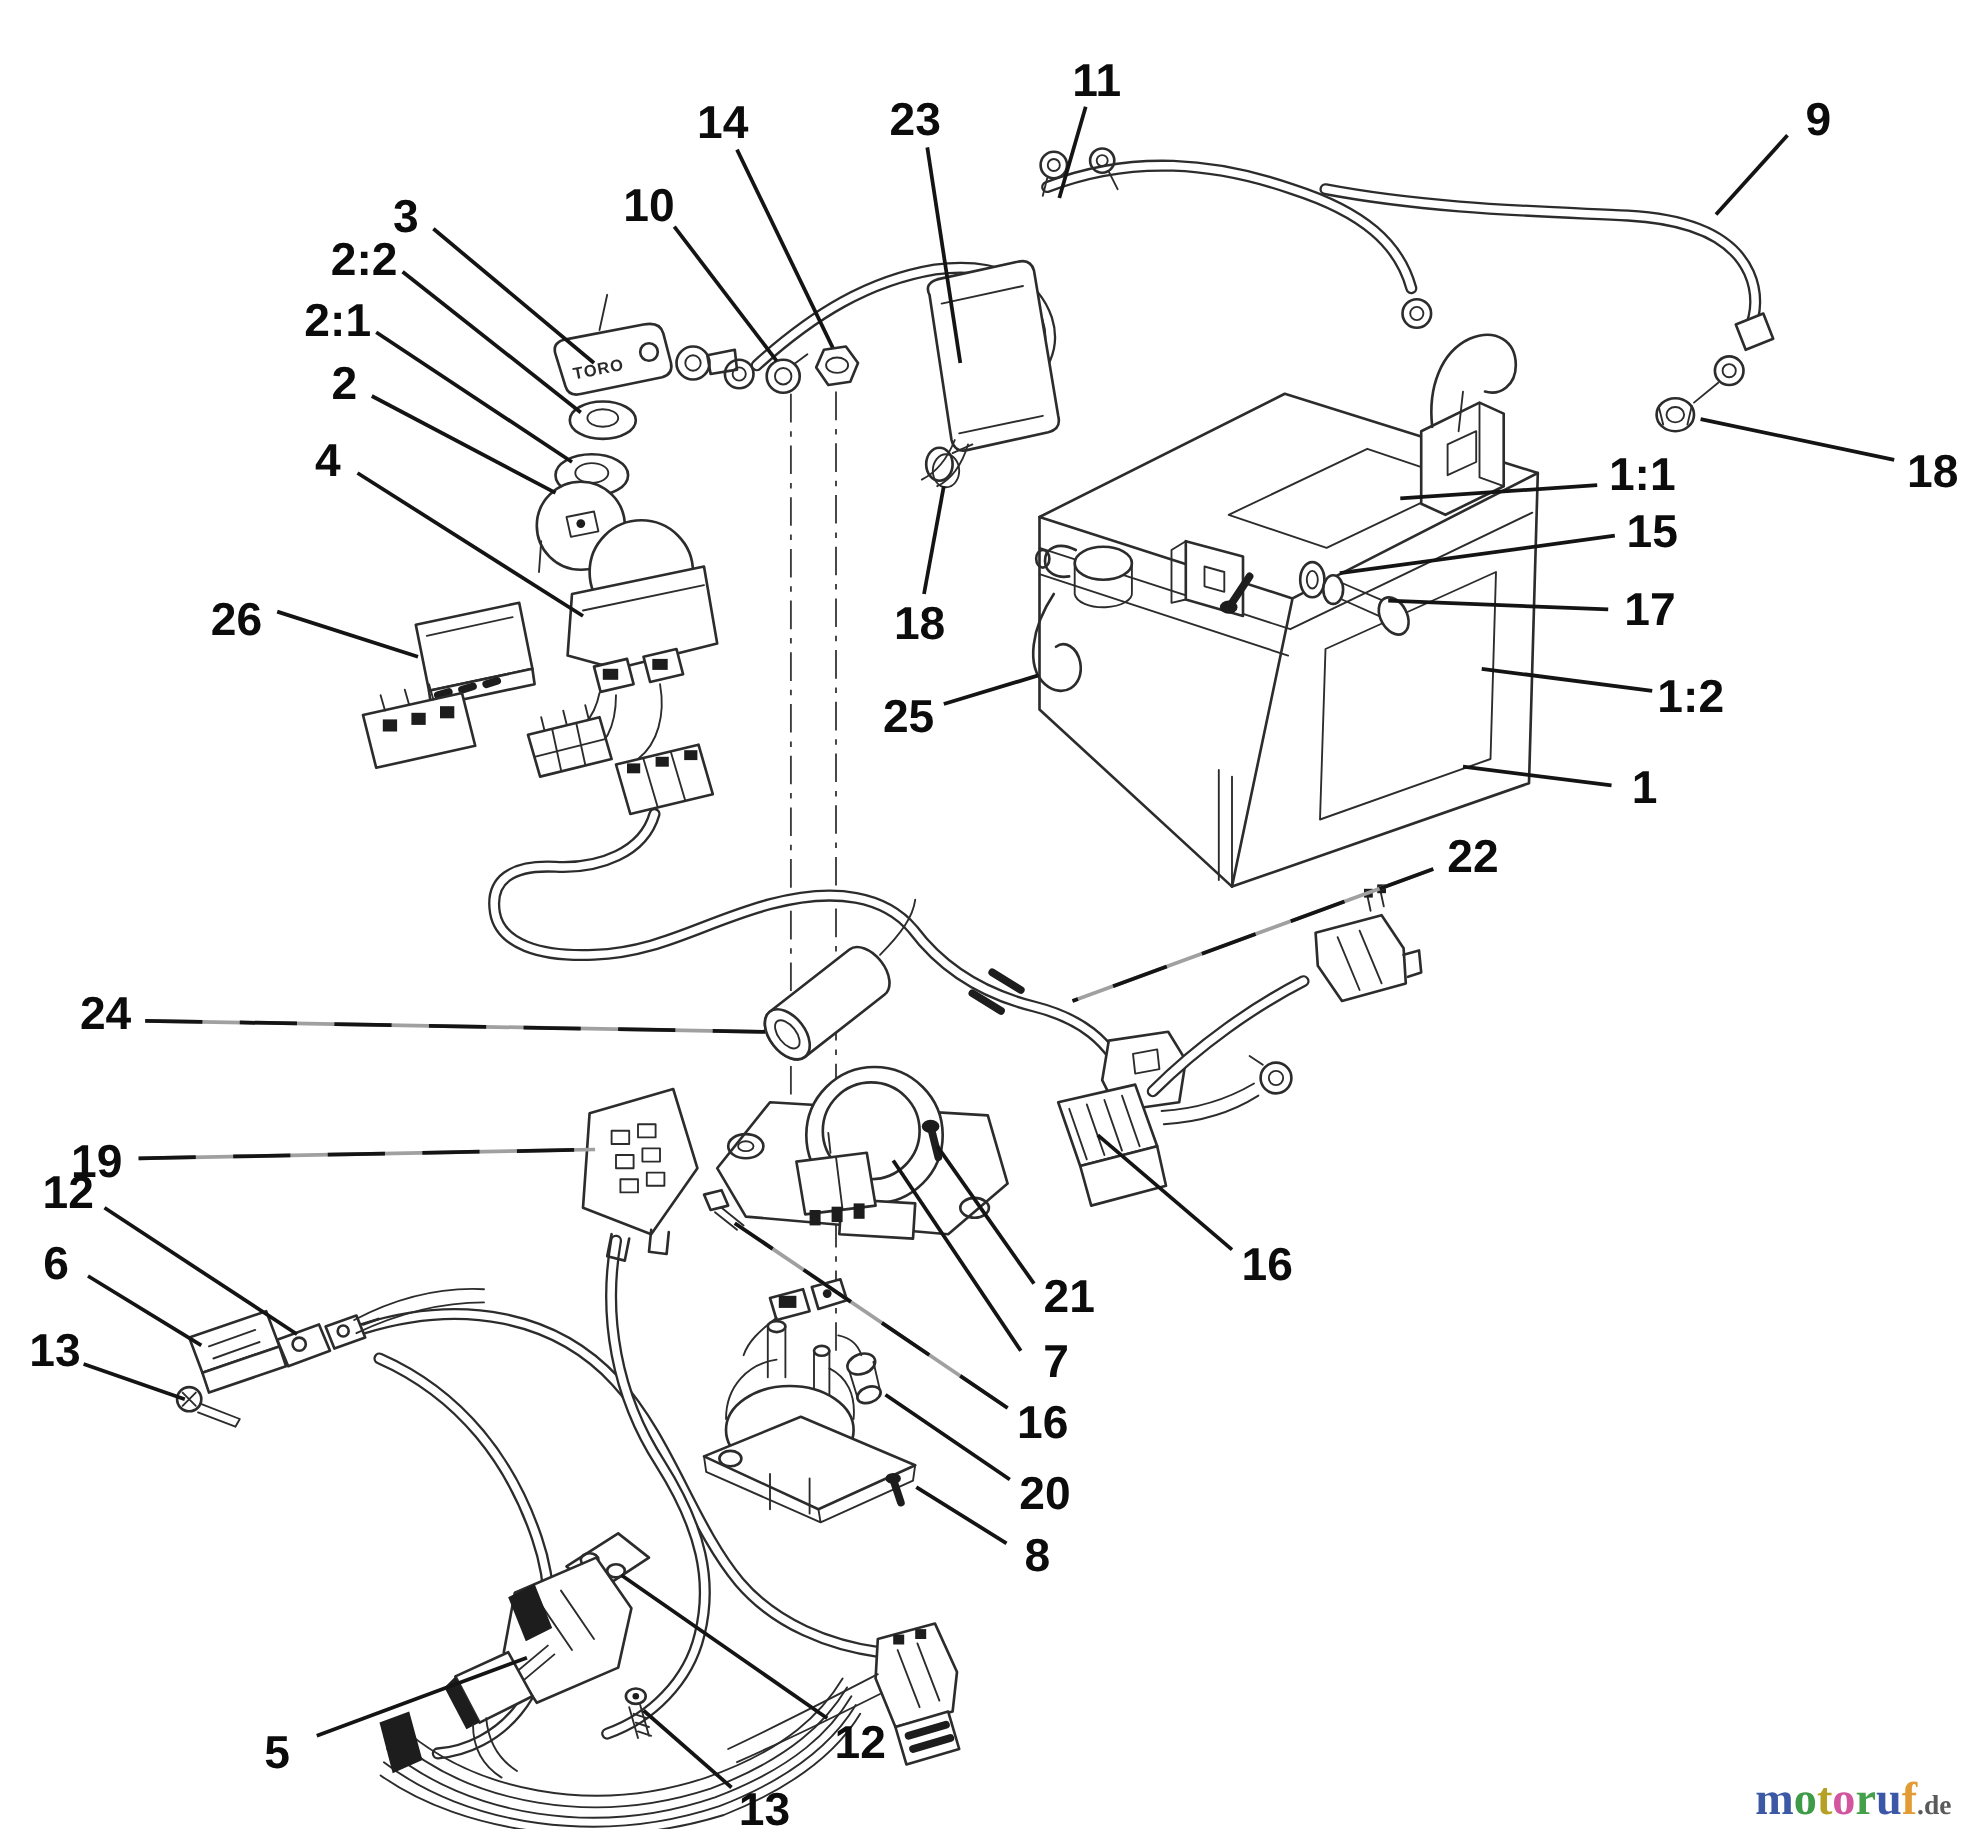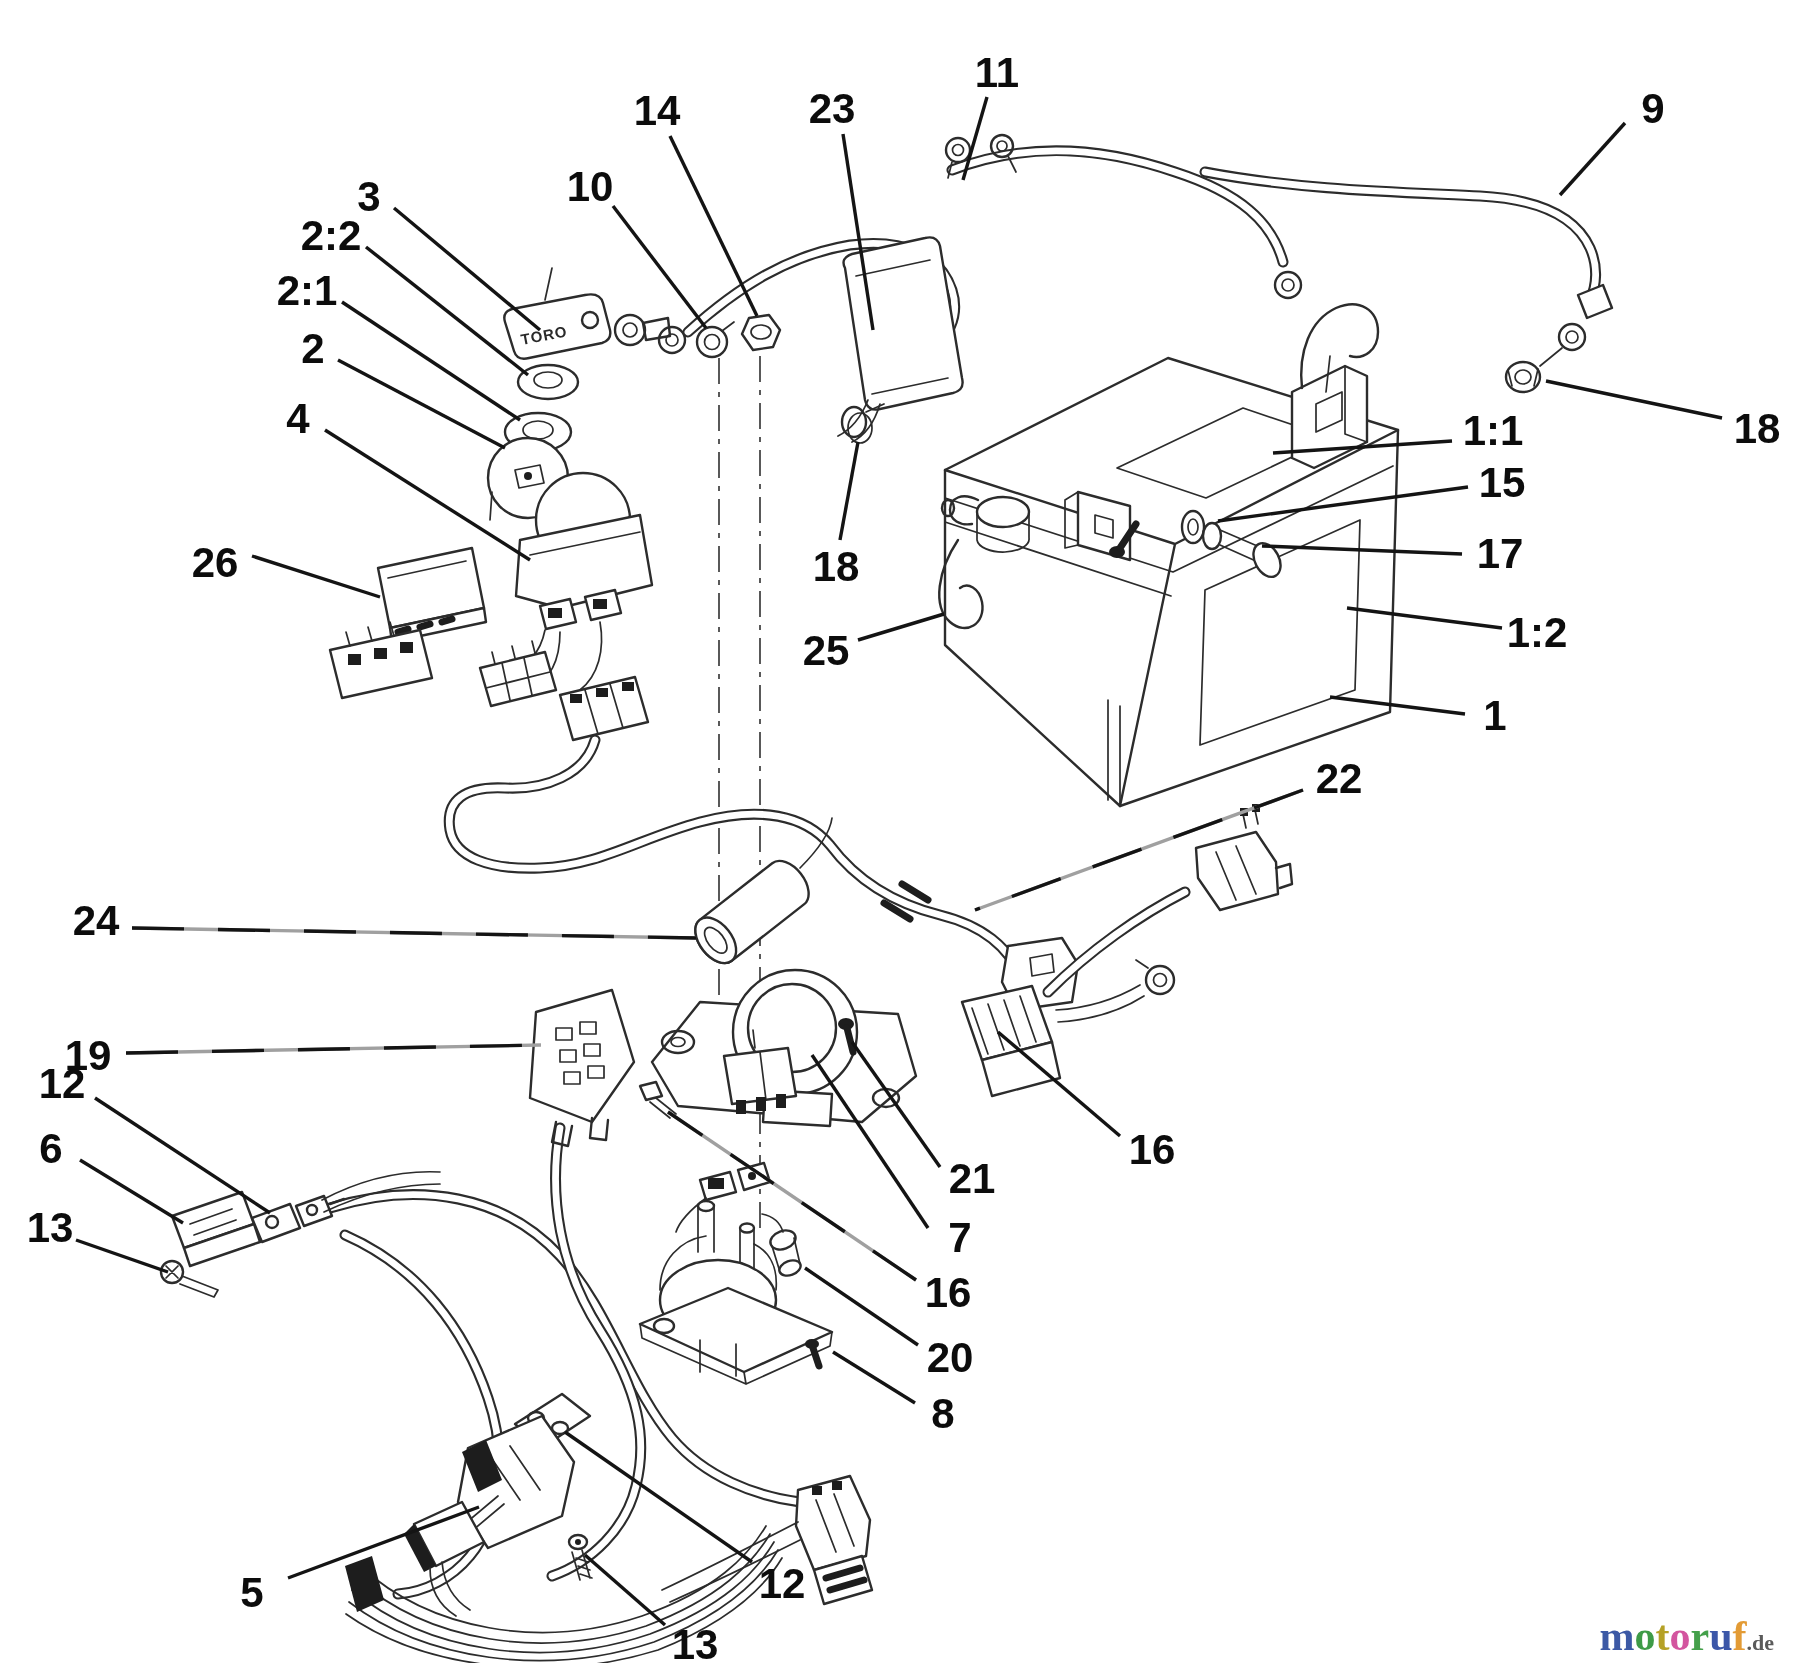--- a/index.html
+++ b/index.html
@@ -17,21 +17,21 @@
   .t-i{fill:none;stroke:#ffffff;stroke-width:6.8;stroke-linecap:round;}
   .axis{fill:none;stroke:#3c3c3c;stroke-width:1.7;stroke-dasharray:26 8 5 8;}
   .leader{stroke:#141414;stroke-width:3.4;fill:none;}
   .leader-base{stroke:#a0a0a0;stroke-width:3.4;fill:none;}
   .callout{font-family:"Liberation Sans",sans-serif;font-size:42px;font-weight:bold;fill:#0c0c0c;}
   .keytxt{font-family:"Liberation Sans",sans-serif;font-size:15px;font-weight:bold;fill:#2a2a2a;letter-spacing:1px;}
 
   
   #watermark{position:absolute;right:26px;bottom:6px;
              font-family:"Liberation Serif",serif;font-weight:bold;font-size:42px;line-height:1;}
-  #watermark .suffix{font-size:22px;font-weight:bold;}
+  #watermark .suffix{font-size:25px;font-weight:bold;}
 </style>
 </head>
 <body>
 
 <div id="stage">
 <svg id="diagram-svg" width="1800" height="1663" viewBox="0 0 1800 1663">
 
   <g>
     <line class="axis" x1="719" y1="358" x2="719" y2="1018"></line>
     <line class="axis" x1="760" y1="356" x2="760" y2="1228"></line>

